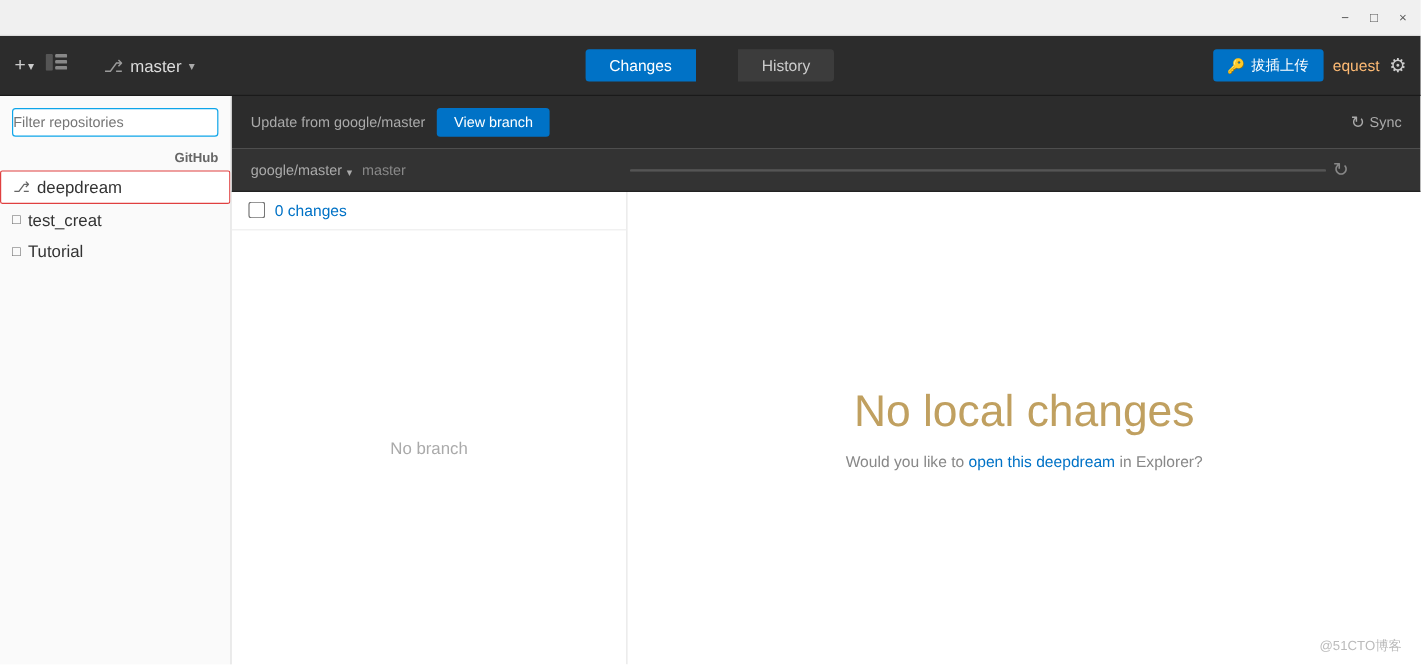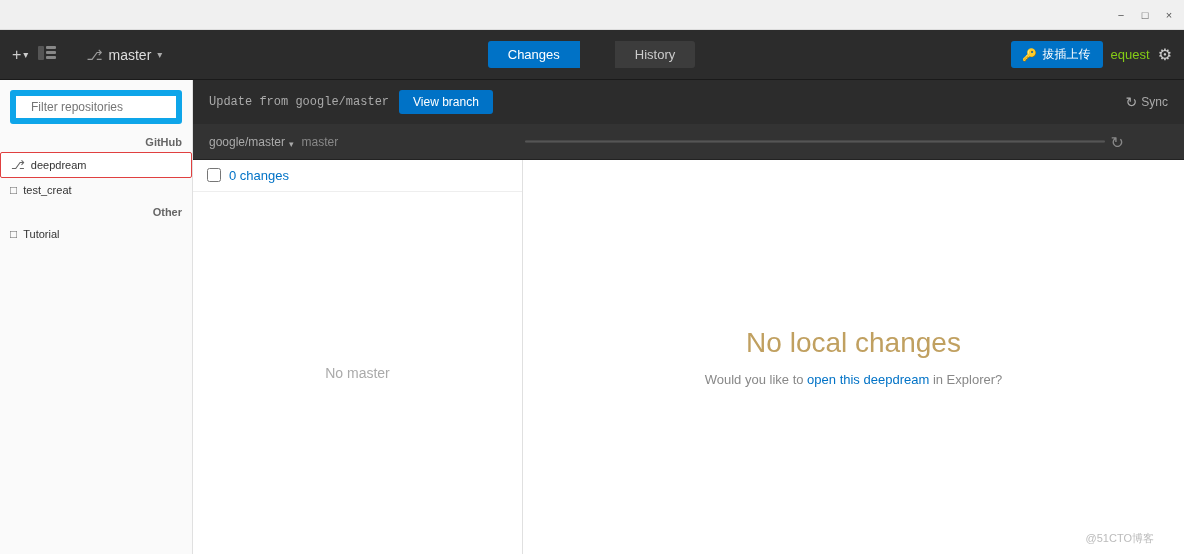--- a/index.html
+++ b/index.html
@@ -139,21 +139,21 @@
       border: none;
       padding: 5px 12px;
       border-radius: 3px;
       cursor: pointer;
       font-size: 12px;
       display: flex;
       align-items: center;
       gap: 5px;
     }
     .pull-request-link {
-      color: #84cc16;
+      color: #fdba74;
       font-size: 13px;
       cursor: pointer;
       text-decoration: none;
     }
     .settings-btn {
       background: none;
       border: none;
       color: #ccc;
       cursor: pointer;
       font-size: 16px;
@@ -171,22 +171,22 @@
       width: 193px;
       min-width: 193px;
       background: #fafafa;
       border-right: 1px solid #e0e0e0;
       display: flex;
       flex-direction: column;
       overflow-y: auto;
     }
     .filter-input {
       margin: 10px 10px 8px 10px;
-      padding: 4px 15px;
-      border: 6px solid #0ea5e9;
+      padding: 4px 0;
+      border: 1px solid #0ea5e9;
       border-radius: 3px;
       font-size: 12px;
       width: calc(100% - 20px);
       background: #fff;
       color: #333;
     }
     .section-header {
       padding: 4px 10px 4px 10px;
       font-size: 11px;
       font-weight: 600;
@@ -205,21 +205,21 @@
     }
     .repo-item.selected {
       background: #fff;
       border: 1.5px solid #e04040;
       border-radius: 2px;
     }
     .repo-icon {
       font-size: 12px;
       color: #666;
     }
-    .repo-name { font-size: 11px; }
+    .repo-name { font-size: 14px; }
 
     
     .content-area {
       flex: 1;
       display: flex;
       flex-direction: column;
       overflow: hidden;
     }
 
     
@@ -230,21 +230,20 @@
       align-items: center;
       padding: 0 16px;
       gap: 10px;
     }
     .update-btn {
       background: none;
       border: none;
       color: #aaa;
       font-size: 12px;
       cursor: pointer;
-      font-family: Liberation Mono, monospace;
     }
     .view-branch-btn {
       background: #0072c6;
       color: #fff;
       border: none;
       padding: 5px 14px;
       border-radius: 3px;
       cursor: pointer;
       font-size: 12px;
       font-weight: 500;
@@ -347,40 +346,40 @@
     
     .detail-panel {
       flex: 1;
       display: flex;
       flex-direction: column;
       align-items: center;
       justify-content: center;
       background: #fff;
     }
     .no-changes-title {
-      font-size: 28px;
+      font-size: 37px;
       color: #c0a060;
       font-weight: 300;
       margin-bottom: 13px;
     }
     .no-changes-sub {
       font-size: 13px;
       color: #888;
     }
     .no-changes-link {
       color: #0072c6;
       cursor: pointer;
       text-decoration: none;
     }
 
     
     .watermark {
       position: absolute;
       bottom: 8px;
-      right: 30px;
+      right: 16px;
       font-size: 11px;
       color: #bbb;
     }
   </style>
 </head>
 <body>
 
 <div class="title-bar">
   <div class="title-bar-controls">
     <button class="title-btn">−</button>
@@ -438,21 +437,20 @@
       <div class="repo-item selected">
         <span class="repo-icon">⎇</span>
         <span class="repo-name">deepdream</span>
       </div>
 
       <div class="repo-item">
         <span class="repo-icon">□</span>
         <span class="repo-name">test_creat</span>
       </div>
 
-      <div class="section-header">Other</div>
 
       <div class="repo-item">
         <span class="repo-icon">□</span>
         <span class="repo-name">Tutorial</span>
       </div>
     </div>
 
     <div class="content-area">
 
       <div class="repo-topbar">
@@ -479,21 +477,21 @@
           <span class="loading-icon">↻</span>
         </div>
       </div>
 
       <div class="changes-panel">
         <div class="changes-list">
           <div class="changes-header">
             <input type="checkbox" class="changes-checkbox" style="">
             <span class="changes-count">0 changes</span>
           </div>
-          <div class="changes-empty">No master</div>
+          <div class="changes-empty">No branch</div>
         </div>
 
         <div class="detail-panel">
           <div class="no-changes-title">No local changes</div>
           <div class="no-changes-sub">
             <span>Would you like to </span>
             <a class="no-changes-link">open this deepdream</a>
             <span> in Explorer?</span>
           </div>
         </div>

